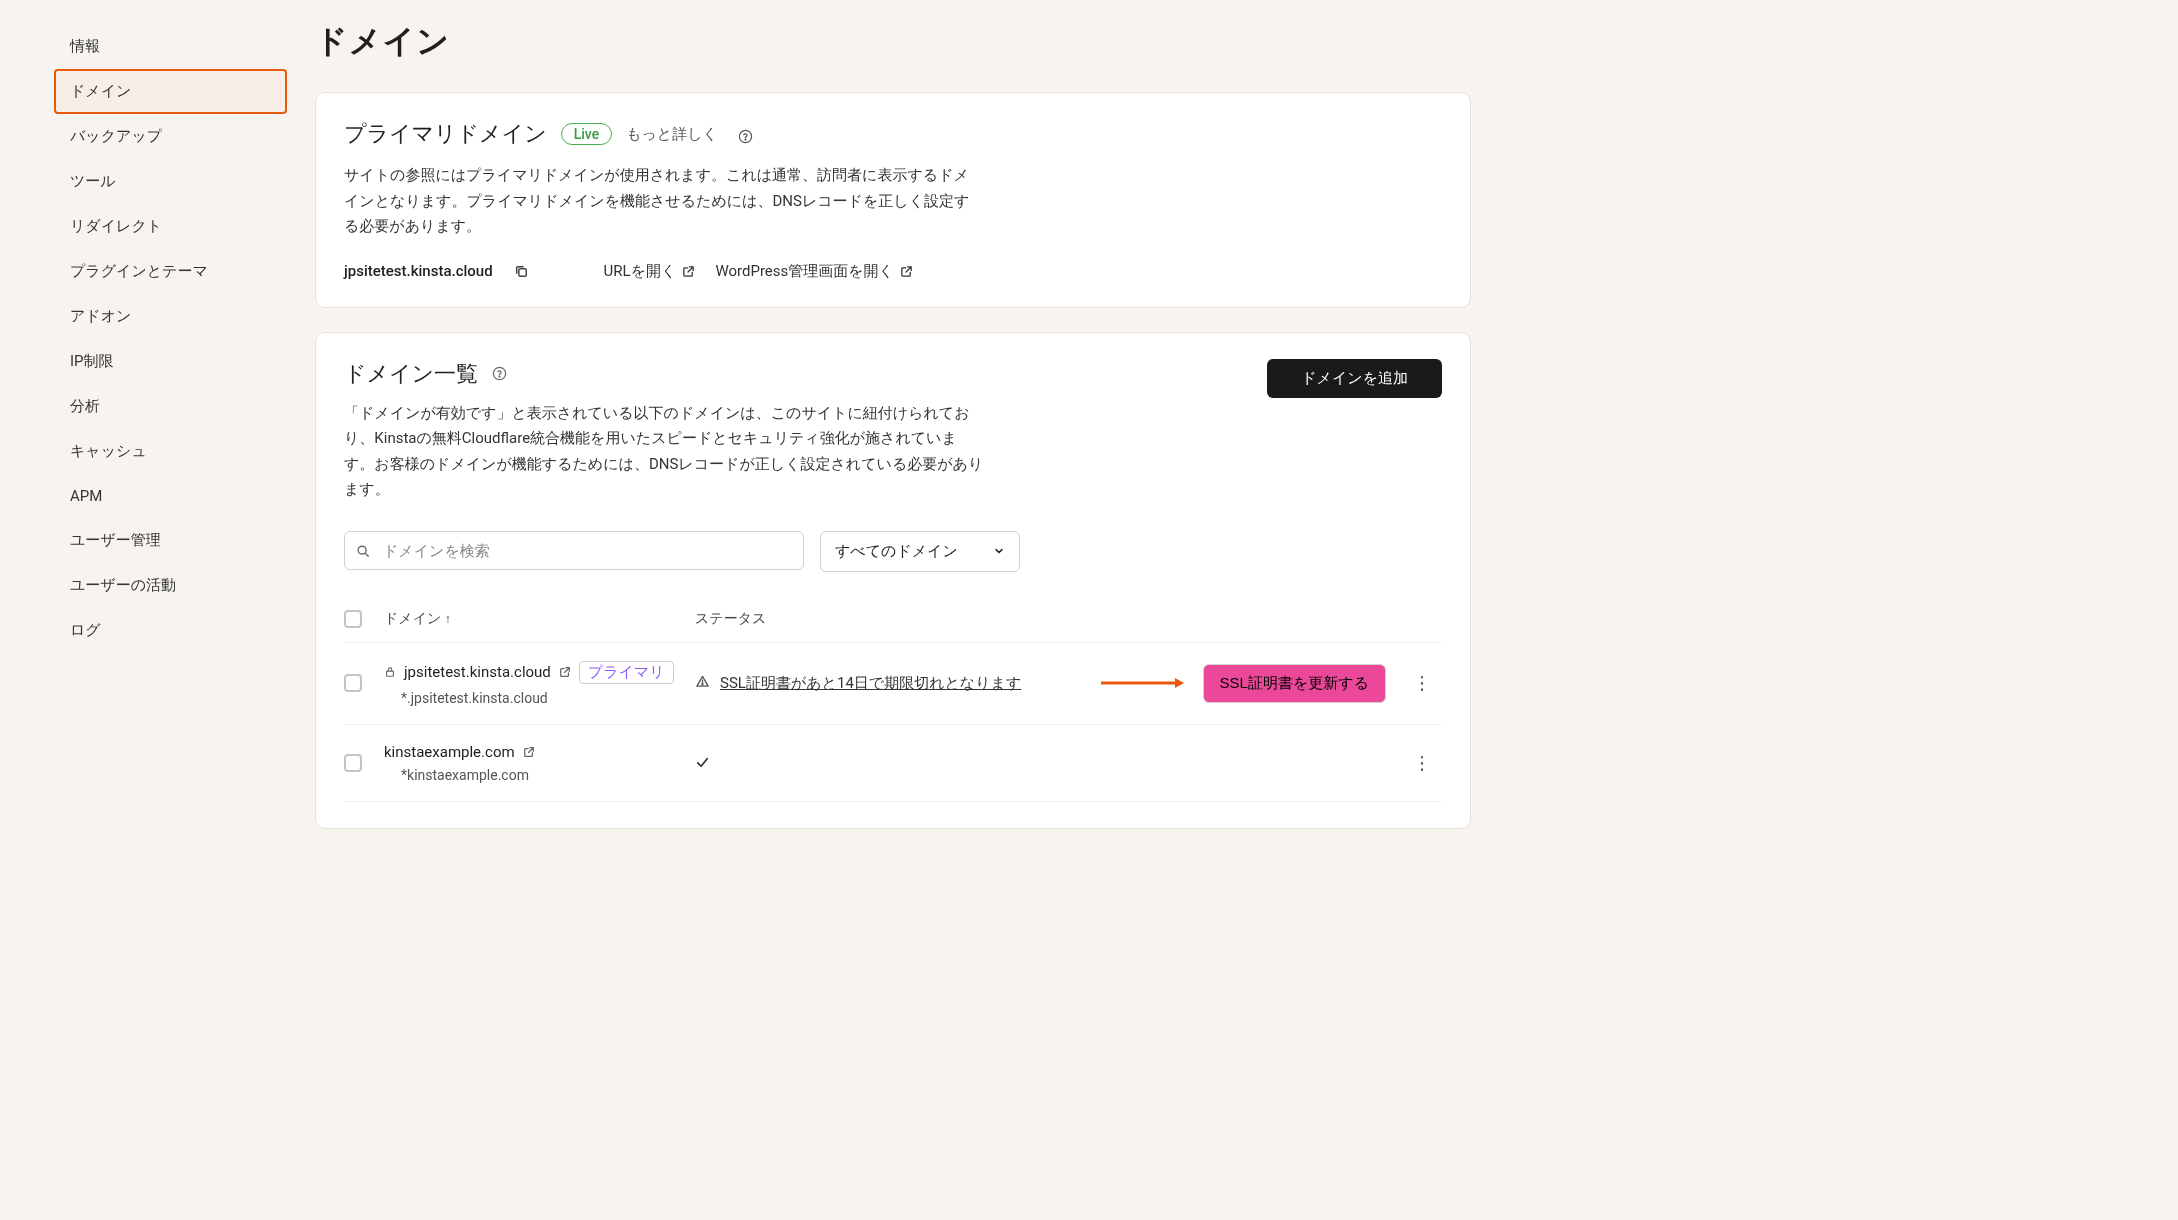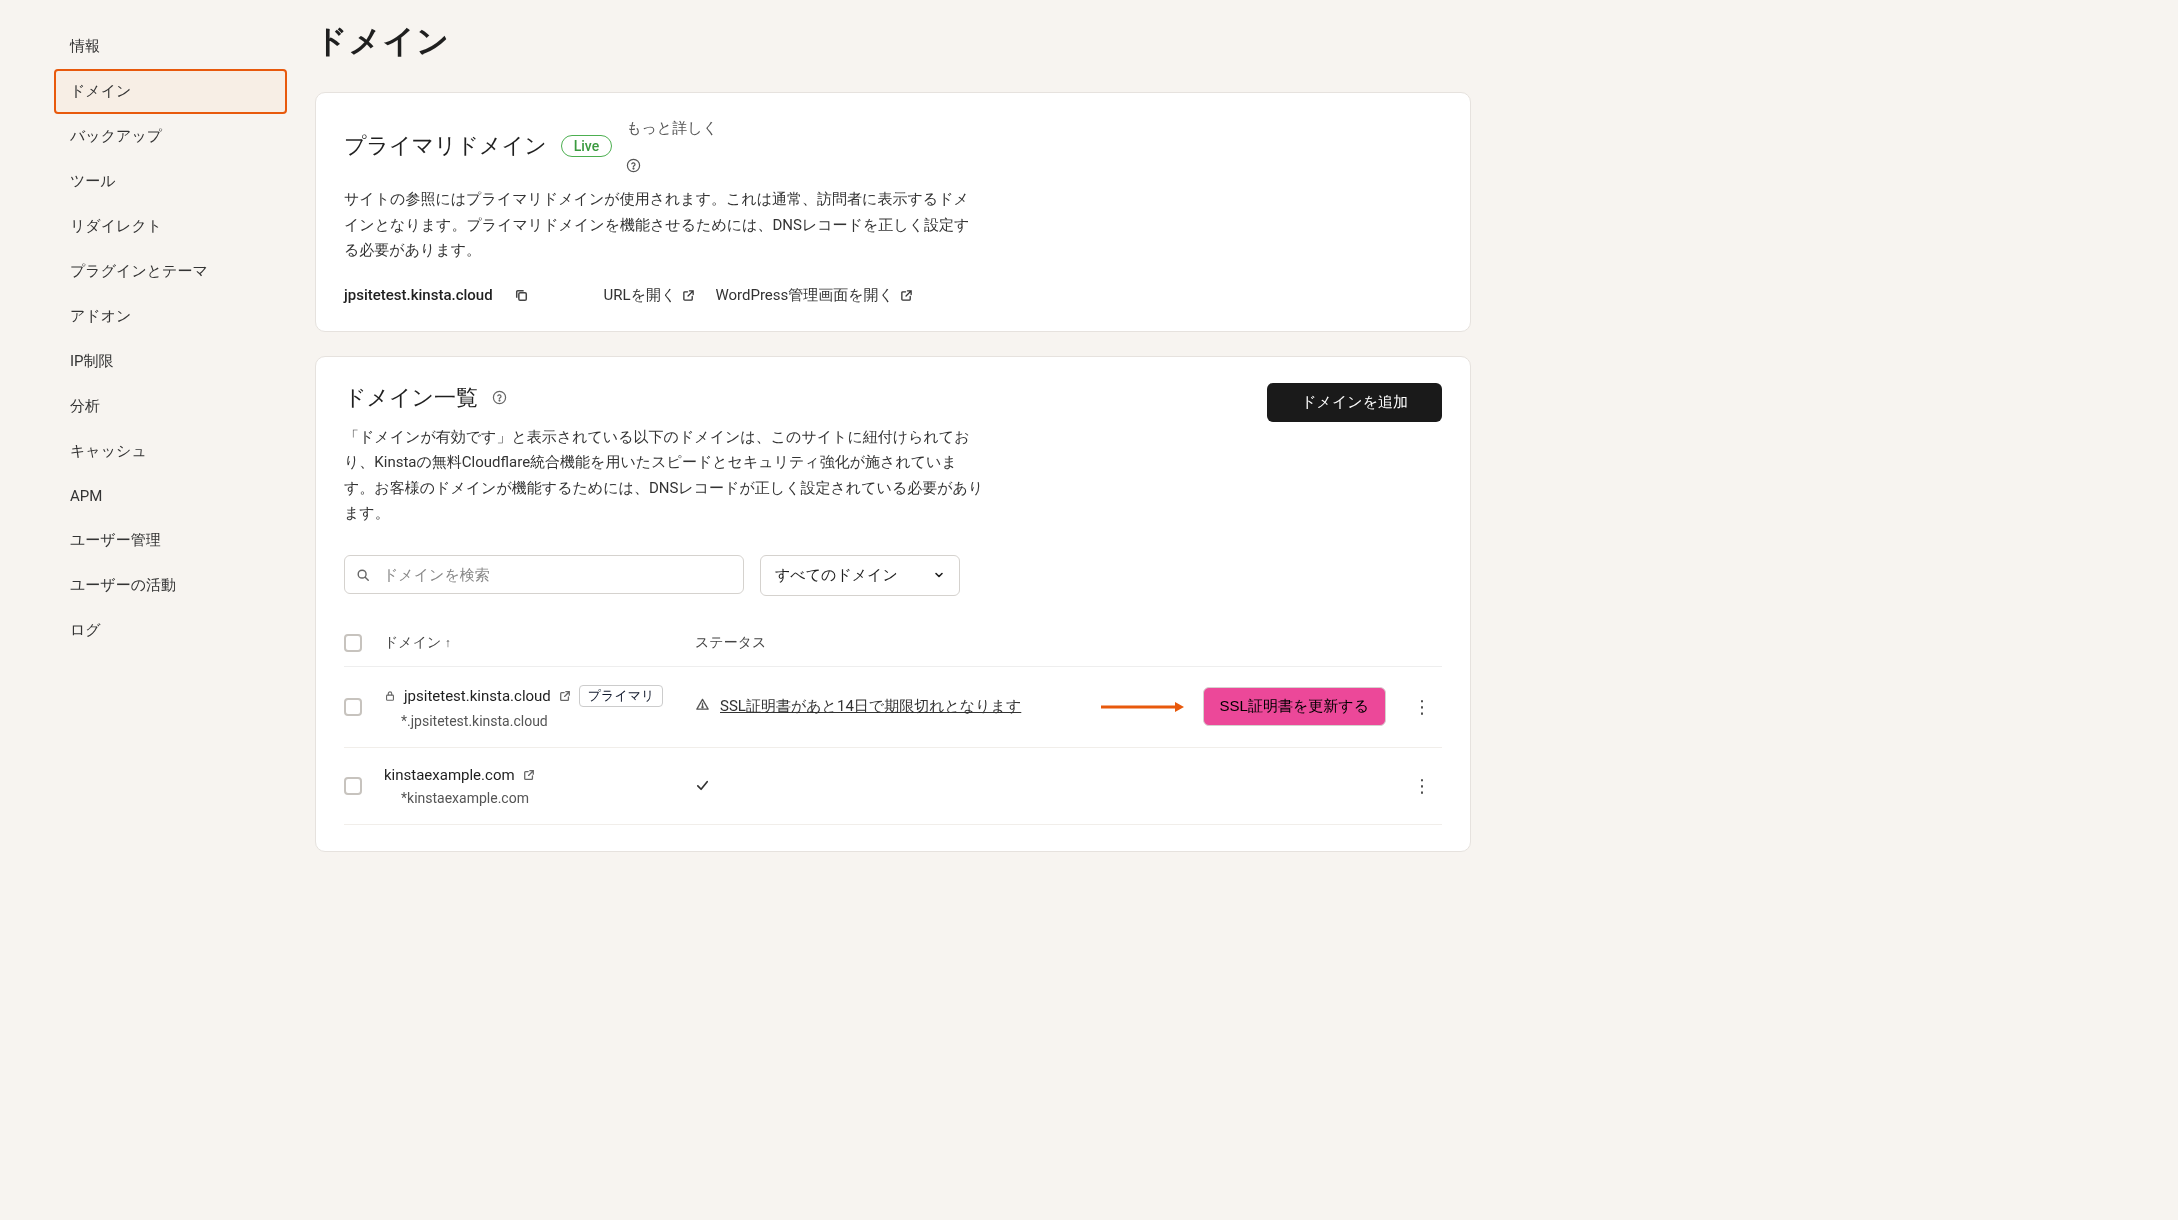--- a/index.html
+++ b/index.html
@@ -7,49 +7,49 @@
 .layout { display: flex; min-height: 100vh; margin-left: 48px; }
 .sidebar { width: 245px; flex-shrink: 0; padding-top: 24px; }
 .sidebar-item { padding: 13px 22px; font-size: 15px; color: #333; cursor: pointer; }
 .sidebar-item.active { border: 2.5px solid #e8590c; border-radius: 4px; margin: 0 6px; padding: 11px 14px; background: #f7eee5; }
 .main { flex: 1; padding: 20px 22px 40px; max-width: 1200px; }
 .page-title { font-size: 32px; font-weight: 700; margin-bottom: 28px; letter-spacing: 1px; }
 .card { background: #fff; border: 1px solid #e6e2de; border-radius: 10px; padding: 26px 28px; margin-bottom: 24px; }
 .card-head { display: flex; align-items: center; gap: 14px; margin-bottom: 14px; }
 .card-title { font-size: 22px; font-weight: 400; }
 .badge-live { border: 1px solid #4caf50; color: #3a9a3f; border-radius: 14px; padding: 2px 12px; font-size: 14px; font-weight: 500; }
-.learn-more { color: #555; font-size: 15px; display: inline-flex; align-items: flex-start; gap: 20px; cursor: pointer; flex-direction: column; }
+.learn-more { color: #555; font-size: 15px; display: inline-flex; align-items: flex-end; gap: 20px; cursor: pointer; }
 .card-desc { font-size: 15px; color: #333; line-height: 1.7; max-width: 640px; margin-bottom: 22px; }
 .domain-row { display: flex; align-items: center; gap: 20px; font-size: 15px; }
 .domain-value { font-weight: 500; }
 .icon-btn { display: inline-flex; cursor: pointer; color: #444; }
 .link { display: inline-flex; align-items: center; gap: 6px; color: #333; cursor: pointer; font-size: 15px; }
 .link-gap { width: 34px; }
 .list-head { display: flex; justify-content: space-between; align-items: flex-start; gap: 20px; }
 .btn-primary { background: #1a1a1a; color: #fff; border: none; border-radius: 6px; padding: 10px 34px; font-size: 15px; font-weight: 500; cursor: pointer; }
 .controls { display: flex; gap: 16px; margin: 28px 0 24px; }
-.search-wrap { position: relative; width: 400px; }
+.search-wrap { position: relative; width: 460px; }
 .search-wrap input { width: 100%; padding: 10px 14px 10px 38px; border: 1px solid #d5d2ce; border-radius: 6px; font-size: 15px; background: #fff; }
 .search-wrap input::placeholder { color: #888; }
 .search-ico { position: absolute; left: 12px; top: 50%; transform: translateY(-50%); color: #666; }
 .select { width: 200px; border: 1px solid #d5d2ce; border-radius: 6px; padding: 10px 14px; font-size: 15px; background: #fff; display: flex; justify-content: space-between; align-items: center; cursor: pointer; gap: 28px; }
 .table { width: 100%; }
 .table-header, .table-row { display: flex; align-items: center; padding: 14px 0; gap: 16px; }
 .table-header { font-size: 14px; color: #444; font-weight: 500; border-bottom: 1px solid #eee; }
 .table-row { border-bottom: 1px solid #f1eeea; padding: 18px 0; }
 .col-check { width: 24px; flex-shrink: 0; }
 .col-domain { width: 295px; flex-shrink: 0; }
 .col-status { flex: 1; display: flex; align-items: flex-start; gap: 10px; }
 .col-action { display: flex; align-items: center; gap: 12px; }
 .col-menu { width: 40px; text-align: center; }
 .checkbox { width: 18px; height: 18px; border: 2px solid #c7c3be; border-radius: 4px; cursor: pointer; }
 .row-domain { display: flex; flex-direction: column; gap: 6px; }
 .row-domain-main { display: flex; align-items: center; gap: 8px; font-size: 15px; }
 .row-domain-sub { font-size: 14px; color: #555; padding-left: 17px; }
-.badge-small { border: 1px solid #ccc; border-radius: 4px; padding: 1px 8px; font-size: 13px; color: #0f172a; }
+.badge-small { border: 1px solid #ccc; border-radius: 4px; padding: 1px 8px; font-size: 15px; color: #8b5cf6; }
 .warn-link { color: #333; text-decoration: underline; font-size: 15px; }
 .btn-outline { border: 1px solid #d5d2ce; background: #ec4899; border-radius: 6px; padding: 9px 16px; font-size: 15px; cursor: pointer; }
 .arrow-annotation { display: inline-flex; align-items: center; color: #e8590c; margin-right: 6px; }
 .dots { font-size: 18px; color: #444; cursor: pointer; line-height: 1; }
 .check-ico { color: #333; }
 .sort-arrow { font-size: 12px; }
 svg { display: block; }
 </style>
 </head>
 <body>

